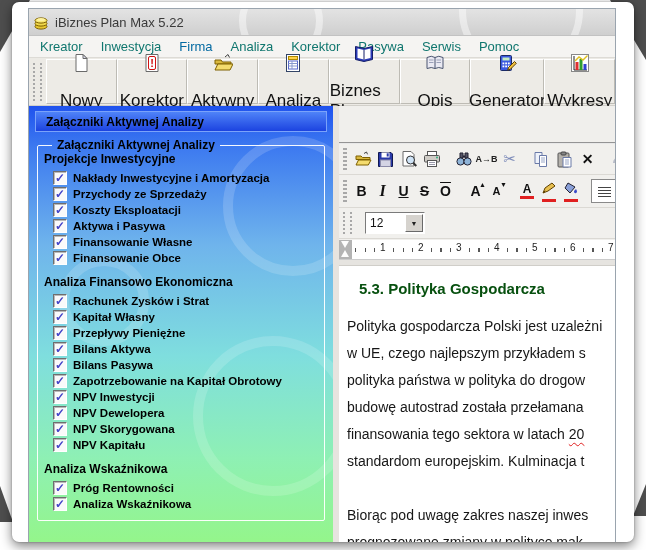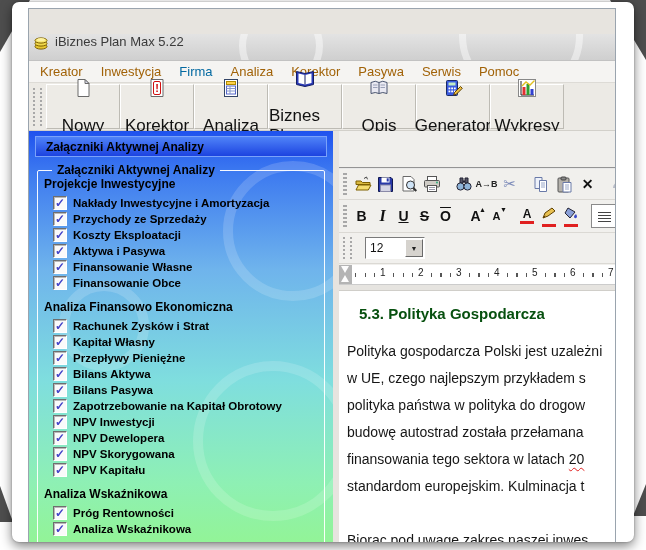--- a/index.html
+++ b/index.html
@@ -16,30 +16,30 @@
   
   .frame{position:absolute;left:12px;top:2px;width:622px;height:540px;background:#fff;
          border-radius:7px;box-shadow:0 4px 12px rgba(0,0,0,.5),0 0 2px rgba(0,0,0,.35);
          overflow:hidden;z-index:1;}
 
   
   .window{position:absolute;left:16px;top:6px;width:586px;height:560px;
           background:#e7e4df;border:1px solid #9aa4ae;overflow:hidden;}
 
   .titlebar{height:26px;background:linear-gradient(180deg,#e3e3e3,#cfcfcf);
-            display:flex;align-items:flex-start;padding-left:4px;position:relative;overflow:hidden;
-            border-bottom:1px solid #c2c2c2;margin-top:25px;}
+            display:flex;align-items:center;padding-left:4px;position:relative;overflow:hidden;
+            border-bottom:1px solid #c2c2c2;}
   .titlebar .swirl{position:absolute;border:7px solid rgba(255,255,255,.45);border-radius:50%;}
   .sw1{width:70px;height:70px;left:210px;top:-30px;}
   .sw2{width:110px;height:110px;left:430px;top:-60px;}
   .app-title{font-size:13px;color:#3a3a3a;margin-left:6px;position:relative;z-index:2;}
 
   .menubar{height:21px;background:#f5f4f2;border-bottom:1px solid #dddbd6;
            display:flex;align-items:center;padding-left:2px;}
-  .menu-item{font-size:13px;color:#a16207;padding:0 9px;cursor:default;}
+  .menu-item{font-size:13px;color:#0f766e;padding:0 9px;cursor:default;}
   .menu-item.disabled{color:#0369a1;}
 
   .toolbar{height:47px;background:#eceae5;border-bottom:1px solid #d2d0ca;
            display:flex;align-items:center;padding-left:2px;}
   .grip{width:5px;height:38px;border-left:2px dotted #a8a8a8;border-right:2px dotted #a8a8a8;margin:0 4px 0 2px;}
   .grip.small{height:22px;}
   .tb-btn{width:72px;height:43px;display:flex;flex-direction:column;align-items:center;justify-content:center;
           background:#edebe6;border:1px solid;border-color:#ffffff #bdbbb4 #bdbbb4 #ffffff;}
   .tb-btn .lbl{font-size:17px;color:#111;margin-top:14px;}
 
@@ -175,20 +175,30 @@
         <span>
           <svg width="20" height="20" viewBox="0 0 20 20">
               <path d="M4 1.5h12v17H4z" fill="#fff" stroke="#6a6a6a"></path>
               <rect x="6.5" y="3.5" width="7" height="13" rx="1.5" fill="none" stroke="#d01010"></rect>
               <text x="10" y="13.5" font-size="11" font-weight="bold" fill="#d01010" text-anchor="middle" font-family="Liberation Sans,sans-serif">!</text>
             </svg>
         </span>
         <span class="lbl">Korektor</span>
       </div>
 
+      <div class="tb-btn">
+        <span>
+          <svg width="20" height="20" viewBox="0 0 20 20">
+              <path d="M12 4l3-2.5 1.5 3" fill="none" stroke="#444"></path>
+              <path d="M2 7h6l1.5 2H18v2H2z" fill="#d9b83e" stroke="#7e6000"></path>
+              <path d="M2 17l2.8-6H20l-3 6z" fill="#f4dc6e" stroke="#7e6000"></path>
+            </svg>
+        </span>
+        <span class="lbl">Aktywny</span>
+      </div>
 
       <div class="tb-btn">
         <span>
           <svg width="20" height="20" viewBox="0 0 20 20">
               <rect x="3.5" y="1.5" width="13" height="17" fill="#fff" stroke="#334466"></rect>
               <rect x="5.5" y="3.5" width="9" height="3" fill="#ffd24a" stroke="#b08a00"></rect>
               <rect x="5.5" y="8" width="9" height="8" fill="#fff" stroke="#5566cc"></rect>
               <path d="M5.5 10.5h9M5.5 13h9M9 8v8" stroke="#8899cc"></path>
             </svg>
         </span>

